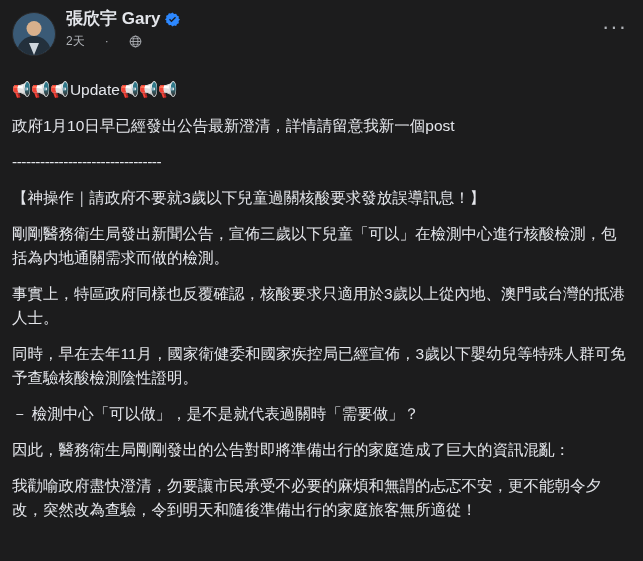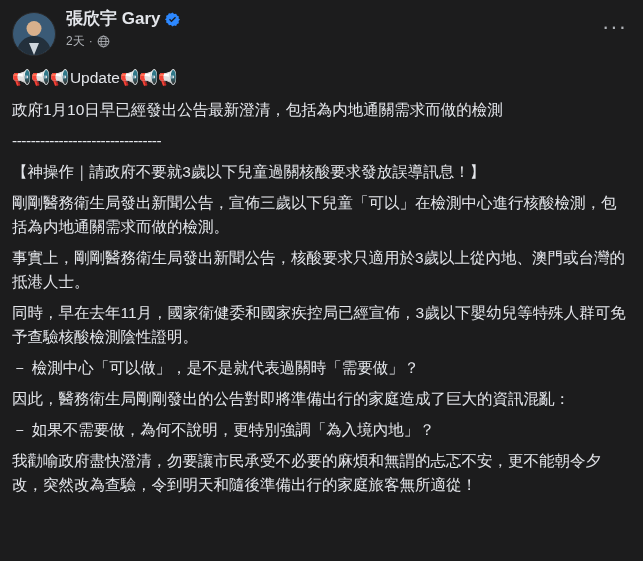--- a/index.html
+++ b/index.html
@@ -86,21 +86,21 @@
   }
   .verified {
     width: 15px;
     height: 15px;
     flex: 0 0 auto;
     display: inline-block;
   }
   .meta-row {
     display: flex;
     align-items: center;
-    gap: 4px;
+    gap: 20px;
     margin-top: 4px;
     color: #b0b3b8;
     font-size: 12px;
   }
   .meta-dot {
     color: #b0b3b8;
     font-size: 12px;
   }
   .globe-icon {
     width: 13px;
@@ -119,21 +119,21 @@
     user-select: none;
   }
   .post-body {
     padding: 4px 12px 0 12px;
     color: #e4e6eb;
     font-size: 15.5px;
     line-height: 1.55;
     box-sizing: border-box;
   }
   .line {
-    margin: 0 0 7px 0;
+    margin: 12px 0 7px 0;
     word-wrap: break-word;
   }
   .emoji-line {
     font-size: 15.5px;
     letter-spacing: 0px;
     margin-bottom: 8px;
   }
   .divider-line {
     letter-spacing: -0.5px;
     color: #e4e6eb;
@@ -172,25 +172,24 @@
             <line x1="2.5" y1="11.4" x2="13.5" y2="11.4" stroke="#b0b3b8" stroke-width="1"></line>
           </svg>
         </span>
       </div>
     </div>
     <div class="menu-button">···</div>
   </div>
 
   <div class="post-body">
     <p class="line emoji-line">📢📢📢Update📢📢📢</p>
-    <p class="line">政府1月10日早已經發出公告最新澄清，包括為内地通關需求而做的檢測</p>
+    <p class="line">政府1月10日早已經發出公告最新澄清，詳情請留意我新一個post</p>
     <p class="line divider-line">--------------------------------</p>
     <p class="line">【神操作｜請政府不要就3歲以下兒童過關核酸要求發放誤導訊息！】</p>
     <p class="line">剛剛醫務衛生局發出新聞公告，宣佈三歲以下兒童「可以」在檢測中心進行核酸檢測，包括為内地通關需求而做的檢測。</p>
-    <p class="line">事實上，剛剛醫務衛生局發出新聞公告，核酸要求只適用於3歲以上從內地、澳門或台灣的抵港人士。</p>
+    <p class="line">事實上，特區政府同樣也反覆確認，核酸要求只適用於3歲以上從內地、澳門或台灣的抵港人士。</p>
     <p class="line">同時，早在去年11月，國家衛健委和國家疾控局已經宣佈，3歲以下嬰幼兒等特殊人群可免予查驗核酸檢測陰性證明。</p>
     <p class="line">－ 檢測中心「可以做」，是不是就代表過關時「需要做」？</p>
     <p class="line">因此，醫務衛生局剛剛發出的公告對即將準備出行的家庭造成了巨大的資訊混亂：</p>
-    <p class="line">－ 如果不需要做，為何不說明，更特別強調「為入境內地」？</p>
     <p class="line">我勸喻政府盡快澄清，勿要讓市民承受不必要的麻煩和無謂的忐忑不安，更不能朝令夕改，突然改為查驗，令到明天和隨後準備出行的家庭旅客無所適從！</p>
   </div>
 
 </div>
 
 </body></html>

